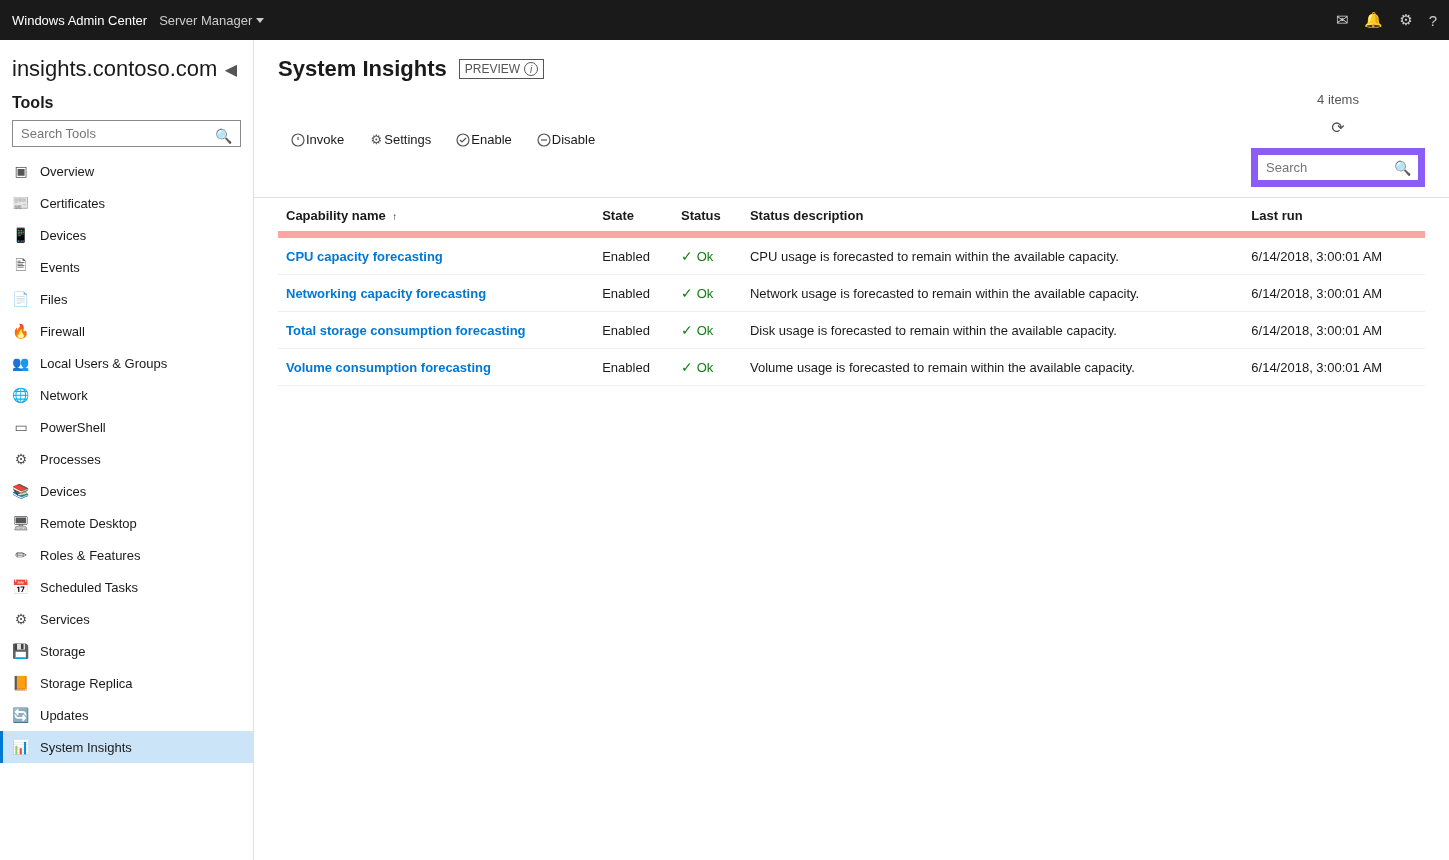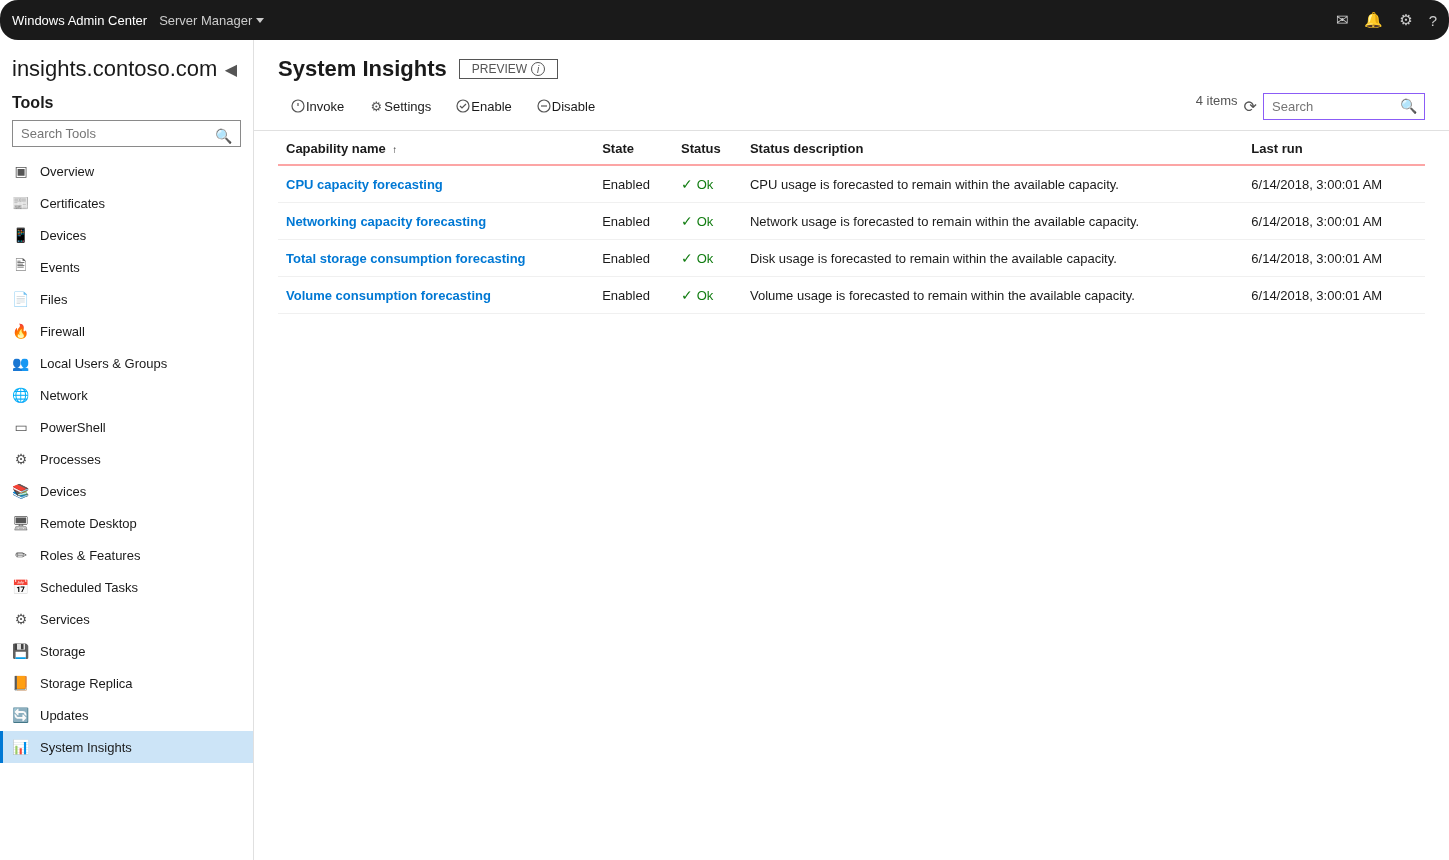--- a/index.html
+++ b/index.html
@@ -7,21 +7,20 @@
 
     
     .topbar {
       background: #1a1a1a;
       height: 40px;
       display: flex;
       align-items: center;
       padding: 0 12px;
       color: #fff;
       gap: 2px;
-      border-radius: 18px;
     }
     .topbar-left {
       display: flex;
       align-items: center;
       gap: 12px;
       flex: 1;
     }
     .topbar-app-name {
       font-size: 13px;
       color: #fff;
@@ -179,21 +178,21 @@
       align-items: center;
       gap: 12px;
     }
     .content-title {
       font-size: 22px;
       font-weight: 600;
       color: #1a1a1a;
     }
     .preview-badge {
       border: 1px solid #555;
-      padding: 2px 12px;
+      padding: 2px 5px;
       font-size: 12px;
       color: #555;
       display: flex;
       align-items: center;
       gap: 4px;
       cursor: default;
     }
     .preview-info-icon {
       width: 14px; height: 14px;
       border-radius: 50%;
@@ -224,38 +223,41 @@
       color: #1a1a1a;
     }
     .toolbar-btn-icon {
       width: 16px; height: 16px;
       display: flex; align-items: center; justify-content: center;
       color: #555;
     }
     .toolbar-right {
       margin-left: auto;
       display: flex;
+      align-items: center;
+      gap: 8px;
+      flex-direction: column;
     }
     .items-count {
       font-size: 13px;
       color: #555;
       white-space: nowrap;
     }
     .refresh-btn {
       background: none;
       border: none;
       cursor: pointer;
       font-size: 16px;
       color: #555;
       padding: 3px 6px;
     }
     .search-box {
       display: flex;
       align-items: center;
-      border: 1px solid #8b5cf6;
+      border: 7px solid #8b5cf6;
       position: relative;
     }
     .search-box input {
       border: none;
       padding: 5px 28px 5px 8px;
       font-size: 13px;
       width: 160px;
       outline: none;
     }
     .search-box-icon {
@@ -269,21 +271,21 @@
     .table-area {
       flex: 1;
       overflow: auto;
       padding: 0 24px;
     }
     table {
       width: 100%;
       border-collapse: collapse;
     }
     thead tr {
-      border-bottom: 2px solid #fca5a5;
+      border-bottom: 7px solid #fca5a5;
     }
     th {
       text-align: left;
       padding: 10px 8px 8px 8px;
       font-size: 13px;
       font-weight: 600;
       color: #1a1a1a;
       white-space: nowrap;
     }
     th .sort-arrow {

